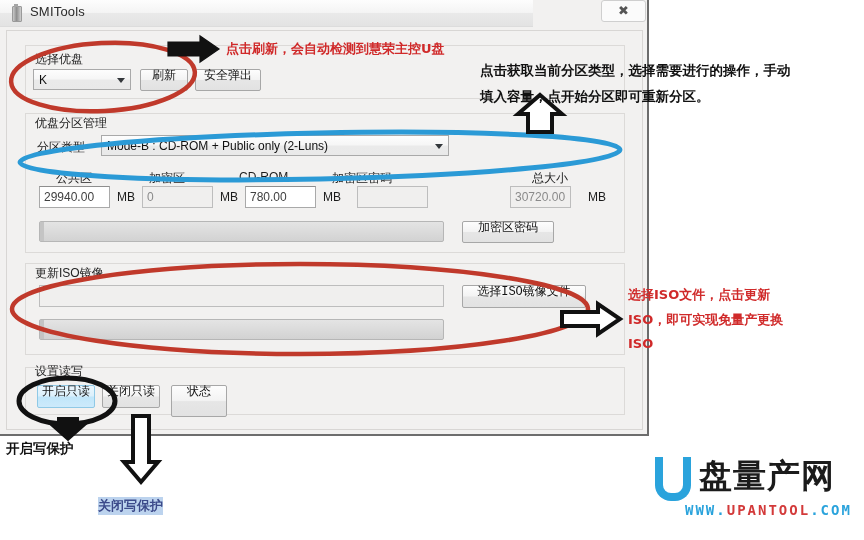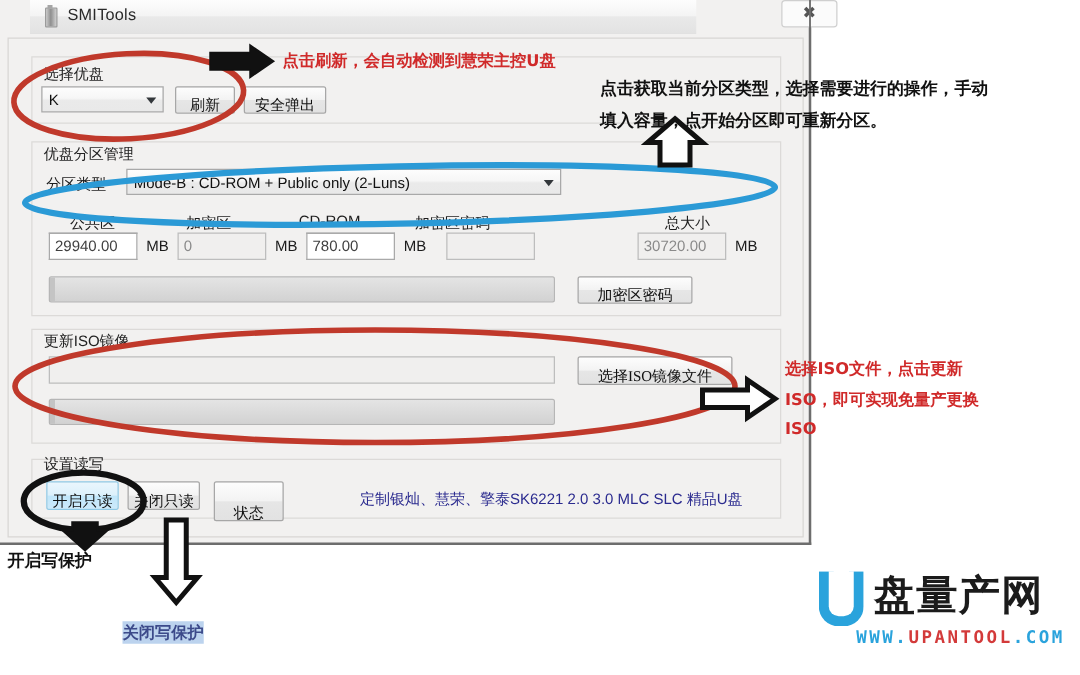--- a/index.html
+++ b/index.html
@@ -13,21 +13,20 @@
     position:absolute;left:0;top:0;width:649px;height:436px;
     background:#f2f1f0;
     border-right:2px solid #6d6d6d;
     border-bottom:2px solid #6d6d6d;
     box-sizing:border-box;
   }
   #titlebar{
     position:absolute;left:0;top:0;width:533px;height:26px;
     background:linear-gradient(to bottom,#fdfdfd 0%,#f4f4f4 48%,#e9e9e9 52%,#e3e3e3 100%);
     border-bottom:1px solid #dcdcdc;
-    margin-left:24px;
   }
   #title-icon{
     position:absolute;left:12px;top:6px;width:8px;height:14px;
     background:linear-gradient(to right,#c9c9c9,#8f8f8f 45%,#cfcfcf);
     border:1px solid #9a9a9a;border-radius:1px;
   }
   #title-icon:after{
     content:"";position:absolute;left:1px;top:-3px;width:4px;height:3px;
     background:#a5a5a5;
   }
@@ -56,22 +55,22 @@
   .group-label{
     position:absolute;font-size:12px;color:#222;background:transparent;
     padding:0 2px;white-space:nowrap;
   }
   .fld-label{position:absolute;font-size:12px;color:#1b1b1b;white-space:nowrap;}
   .btn{
     position:absolute;box-sizing:border-box;
     background:linear-gradient(to bottom,#fdfdfd 0%,#f3f3f3 48%,#e6e6e6 52%,#e2e2e2 100%);
     border:1px solid #a7a7a7;border-radius:2px;
     font-size:12px;color:#111;text-align:center;line-height:1.0;
-    display:flex;align-items:flex-end;justify-content:center;
-    font-family:Liberation Serif, serif;
+    display:flex;align-items:flex-start;justify-content:center;
+    font-family:Liberation Mono, monospace;
   }
   .btn.hovered{
     background:linear-gradient(to bottom,#eaf6fd 0%,#dcf0fb 48%,#c0e6fa 52%,#cdeafb 100%);
     border:1px solid #8fc9e6;
   }
   .textbox{
     position:absolute;box-sizing:border-box;background:#ffffff;
     border:1px solid #a9a9a9;border-top-color:#8e8e8e;
     font-size:12px;color:#404040;display:flex;align-items:center;
     padding-left:4px;
@@ -195,21 +194,21 @@
 
     <div class="textbox" style="left:238px;top:155px;width:71px;height:22px;">
       <span>780.00</span>
     </div>
     <div class="fld-label" style="left:316px;top:159px;">MB</div>
 
     <div class="textbox disabled" style="left:350px;top:155px;width:71px;height:22px;">
       <span></span>
     </div>
 
-    <div class="textbox disabled" style="left:503px;top:155px;width:71px;height:22px;">
+    <div class="textbox disabled" style="left:503px;top:155px;width:61px;height:22px;">
       <span>30720.00</span>
     </div>
     <div class="fld-label" style="left:581px;top:159px;">MB</div>
 
     <div class="progress" style="left:32px;top:190px;width:405px;height:21px;"></div>
 
     <div class="btn" style="left:455px;top:190px;width:92px;height:22px;">
       <span>加密区密码</span>
     </div>
 
@@ -233,21 +232,20 @@
     <div class="btn hovered" style="left:30px;top:354px;width:58px;height:23px;">
       <span>开启只读</span>
     </div>
     <div class="btn" style="left:95px;top:354px;width:58px;height:23px;">
       <span>关闭只读</span>
     </div>
     <div class="btn" style="left:164px;top:354px;width:56px;height:32px;">
       <span>状态</span>
     </div>
 
-    <div id="status-text" style="left:281px;top:360px;">定制银灿、慧荣、擎泰SK6221 2.0 3.0 MLC SLC 精品U盘</div>
 
   </div>
 </div>
 
 <svg class="overlay" viewBox="0 0 864 540" xmlns="http://www.w3.org/2000/svg">
 
   <ellipse cx="103" cy="77" rx="92" ry="34" fill="none" stroke="#c0392b" stroke-width="4.5" transform="rotate(-3 103 77)"></ellipse>
 
   <ellipse cx="320" cy="156" rx="300" ry="23" fill="none" stroke="#2b9ad6" stroke-width="5" transform="rotate(-1.2 320 156)"></ellipse>
 

